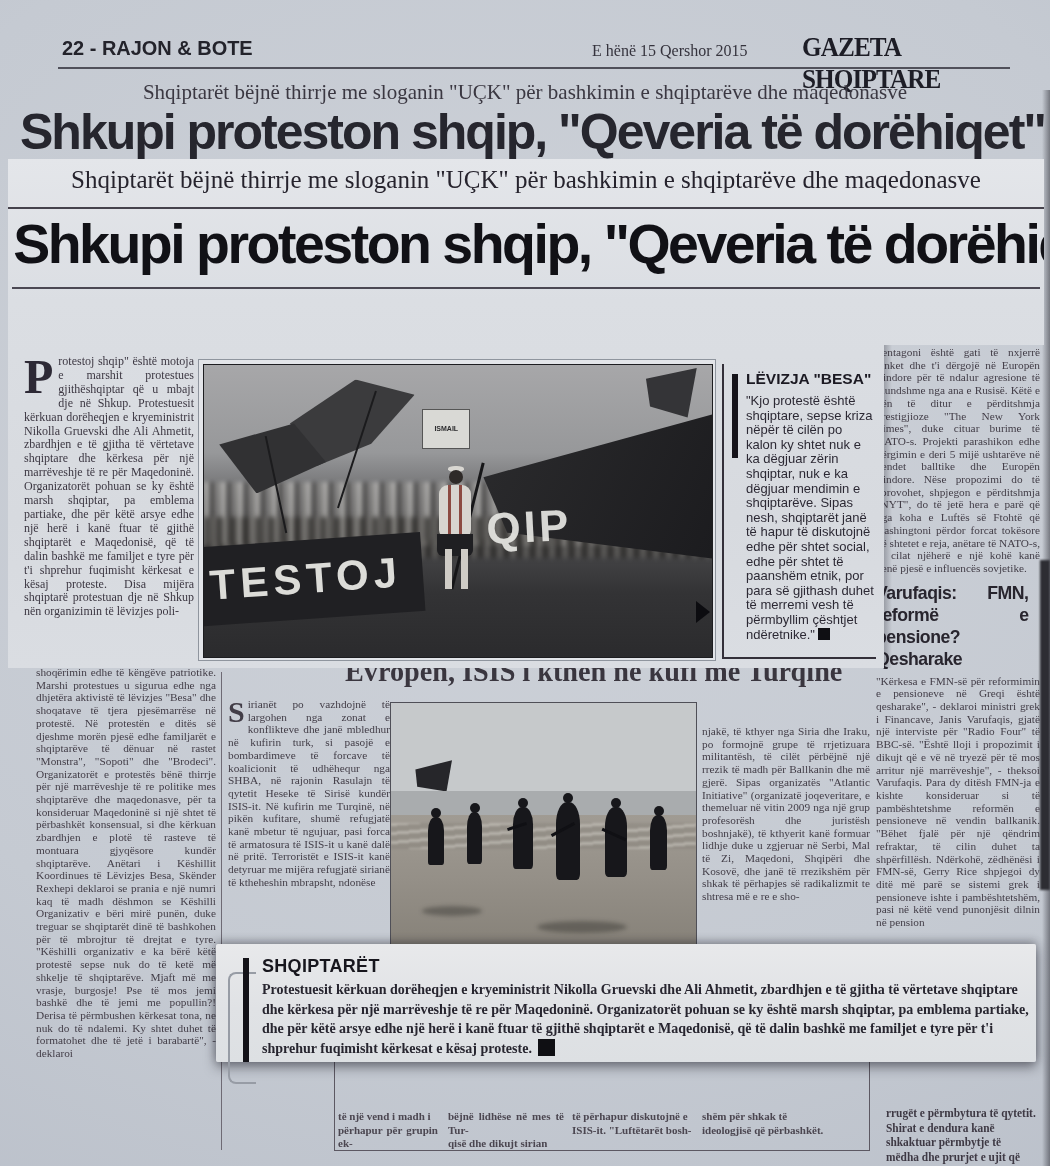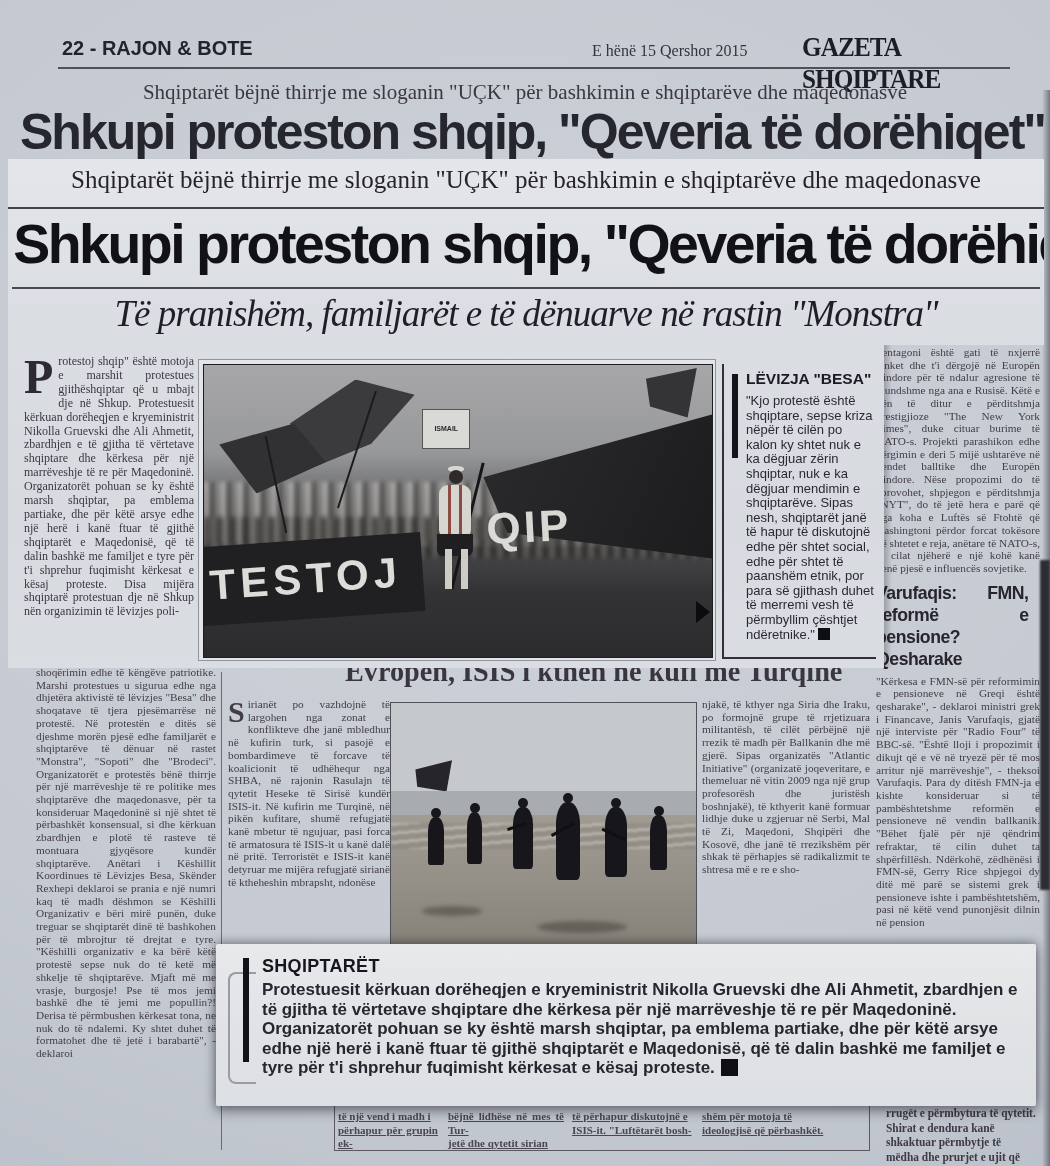--- a/index.html
+++ b/index.html
@@ -46,42 +46,42 @@
     line-height:14.5px;color:#3e3944;transform:scaleX(.95);transform-origin:left;z-index:1;}
 
   
   .left-col{left:36px;top:666px;width:180px;height:500px;overflow:hidden;z-index:1;}
 
   
   .isis-headline{left:330px;top:652px;width:500px;font-size:30px;line-height:38px;
     font-weight:600;color:#3a363f;transform:scaleX(.94);z-index:1;}
   .col-sep1{left:221px;top:672px;height:478px;z-index:0;}
   .isis-col-left{left:228px;top:698px;width:162px;height:262px;overflow:hidden;z-index:1;}
-  .isis-col-right{left:702px;top:698px;width:168px;height:262px;overflow:hidden;z-index:1;}
+  .isis-col-right{left:702px;top:725px;width:168px;height:262px;overflow:hidden;z-index:1;}
   .dropcap-s{float:left;font-size:30px;line-height:26px;padding:1px 3px 0 0;font-weight:bold;}
 
   
   .isis-photo{left:390px;top:702px;width:305px;height:260px;border:1px solid #4f4f57;
     overflow:hidden;z-index:1;background:#c6c9cb;}
   .ip-sea{position:absolute;left:0;top:34%;width:100%;height:9%;background:#a9acae;}
   .ip-sand{position:absolute;left:0;top:43%;width:100%;height:57%;
     background:linear-gradient(180deg,#a09b93 0%,#948f87 45%,#837e75 100%);}
   .ip-streak{position:absolute;left:0;top:46%;width:100%;height:10%;
     background:repeating-linear-gradient(175deg,rgba(230,228,222,.35) 0 3px,rgba(120,115,108,.25) 3px 9px);filter:blur(1px);}
   .mfig{position:absolute;background:#17171b;border-radius:45% 45% 14% 14%/28% 28% 8% 8%;}
   .mfig::before{content:"";position:absolute;left:50%;top:-9px;transform:translateX(-50%);
     width:10px;height:10px;border-radius:50%;background:#17171b;}
   .rifle{position:absolute;width:26px;height:3px;background:#101014;}
   .mshadow{position:absolute;background:rgba(30,28,26,.35);border-radius:50%;filter:blur(2px);}
   .ip-flag{position:absolute;background:#26262a;}
 
   
   .cap-frame{left:334px;top:1058px;width:534px;height:92px;border:1px solid #5c5862;border-top:none;z-index:1;}
   .cap-col{top:1110px;font-weight:bold;font-size:11px;line-height:13.5px;color:#4b4650;z-index:1;}
-  .cap-col span{display:block;text-decoration:underline;}
+  .cap-col span{display:block;}
 
   
   .overlay-main{left:8px;top:159px;width:1036px;height:509px;z-index:3;
     background:linear-gradient(180deg,#e4e6ea 0%,#dbdee3 28%,#d7dadf 70%,#dadde2 100%);
     clip-path:polygon(0 0,1036px 0,1036px 186px,876px 186px,876px 509px,0 509px);}
   .ov-kicker{left:0;top:7px;width:100%;font-size:25px;color:#26232d;}
   .ov-rule1{left:0;top:48px;width:100%;height:2px;background:#45424c;}
   .ov-headline{left:0;top:54px;width:100%;font-family:"Liberation Sans","DejaVu Sans",sans-serif;
     font-weight:900;font-size:56px;line-height:62px;letter-spacing:-2.5px;color:#111116;transform:scaleX(.99);}
   .ov-rule2{left:4px;top:128px;width:1028px;height:2px;background:#4b4853;}
@@ -137,30 +137,30 @@
   .besa-bar{left:8px;top:10px;width:6px;height:84px;background:#15131a;}
   .besa-title{left:22px;top:6px;width:128px;font-family:"Liberation Sans","DejaVu Sans",sans-serif;
     font-weight:bold;font-size:15.5px;color:#1b1922;}
   .besa-quote{left:22px;top:30px;width:128px;font-family:"Liberation Sans","DejaVu Sans",sans-serif;
     font-size:13px;line-height:14.6px;color:#2c2934;}
   .sq{display:inline-block;width:12px;height:12px;background:#0f0f13;margin-left:3px;vertical-align:-1px;}
   .besa-pointer{left:688px;top:442px;width:0;height:0;border-top:11px solid transparent;
     border-bottom:11px solid transparent;border-left:14px solid #0c0c10;}
 
   
-  .overlay-box{left:216px;top:944px;width:820px;height:162px;z-index:4;border-radius:2px;
+  .overlay-box{left:216px;top:944px;width:820px;height:118px;z-index:4;border-radius:2px;
     background:linear-gradient(180deg,#e8e9eb 0%,#e0e2e5 55%,#dde0e3 100%);
     box-shadow:0 5px 12px rgba(25,25,35,.5),0 -3px 8px rgba(25,25,35,.3);}
   .box-outline{left:12px;top:28px;width:26px;height:108px;border:2px solid #979ca5;border-right:none;
     border-radius:8px 0 0 8px;}
   .box-bar{left:27px;top:14px;width:6px;height:104px;background:#131218;}
   .box-title{left:46px;top:12px;font-family:"Liberation Sans","DejaVu Sans",sans-serif;
     font-weight:900;font-size:18px;letter-spacing:.3px;color:#17161d;}
-  .box-text{left:46px;top:36px;width:774px;font-family:Liberation Sans, sans-serif;
-    font-weight:bold;font-size:17px;line-height:19.5px;color:#27252f;}
+  .box-text{left:46px;top:36px;width:774px;font-family:Liberation Serif, serif;
+    font-weight:bold;font-size:14px;line-height:19.5px;color:#27252f;}
 </style>
 </head>
 <body>
 
 <div id="stage">
 
   <div class="abs section-head blur">22 - RAJON &amp; BOTE</div>
   <div class="abs date-line blur">E hënë 15 Qershor 2015</div>
   <div class="abs masthead blur">GAZETA SHQIPTARE</div>
   <div class="abs head-rule blur"></div>
@@ -204,37 +204,36 @@
     <div class="rifle" style="left:38%;top:47%;transform:rotate(-18deg);width:20px;"></div>
   </div>
 
   <div class="abs cap-frame"></div>
   <div class="abs cap-col just" style="left:338px;width:100px;">
     <span>të një vend i madh i</span>
     <span>përhapur për grupin ek-</span>
   </div>
   <div class="abs cap-col just" style="left:448px;width:116px;">
     <span>bëjnë lidhëse në mes të Tur-</span>
-    <span>jetë dhe qytetit sirian</span>
+    <span>qisë dhe dikujt sirian</span>
   </div>
   <div class="abs cap-col just" style="left:572px;width:124px;">
     <span>të përhapur diskutojnë e</span>
     <span>ISIS-it. "Luftëtarët bosh-</span>
   </div>
   <div class="abs cap-col just" style="left:702px;width:132px;">
-    <span>shëm për motoja të</span>
+    <span>shëm për shkak të</span>
     <span>ideologjisë që përbashkët.</span>
   </div>
 
   <div class="abs overlay-main">
     <div class="abs ov-kicker center nowrap">Shqiptarët bëjnë thirrje me sloganin "UÇK" për bashkimin e shqiptarëve dhe maqedonasve</div>
     <div class="abs ov-rule1"></div>
     <div class="abs ov-headline center nowrap">Shkupi proteston shqip, "Qeveria të dorëhiqet"</div>
     <div class="abs ov-rule2"></div>
-    <div class="abs ov-deck center nowrap">Të pranishëm, familjarët e të dënuarve në rastin "Monstra"</div>
 
     <div class="abs ov-col1 just">
       <span class="dropcap-p">P</span><span>rotestoj shqip" është motoja e marshit protestues gjithëshqiptar që u mbajt dje në Shkup. Protestuesit kërkuan dorëheqjen e kryeministrit Nikolla Gruevski dhe Ali Ahmetit, zbardhjen e të gjitha të vërtetave shqiptare dhe kërkesa për një marrëveshje të re për Maqedoninë. Organizatorët pohuan se ky është marsh shqiptar, pa emblema partiake, dhe për këtë arsye edhe një herë i kanë ftuar të gjithë shqiptarët e Maqedonisë, që të dalin bashkë me familjet e tyre për t'i shprehur fuqimisht kërkesat e kësaj proteste. Disa mijëra shqiptarë protestuan dje në Shkup nën organizimin të lëvizjes poli-</span>
     </div>
 
     <div class="abs photo-mat">
       <div class="photo1">
         <div class="crowd-band"></div>
         <div class="crowd-band2"></div>
         <div class="pflag pf1"></div>

